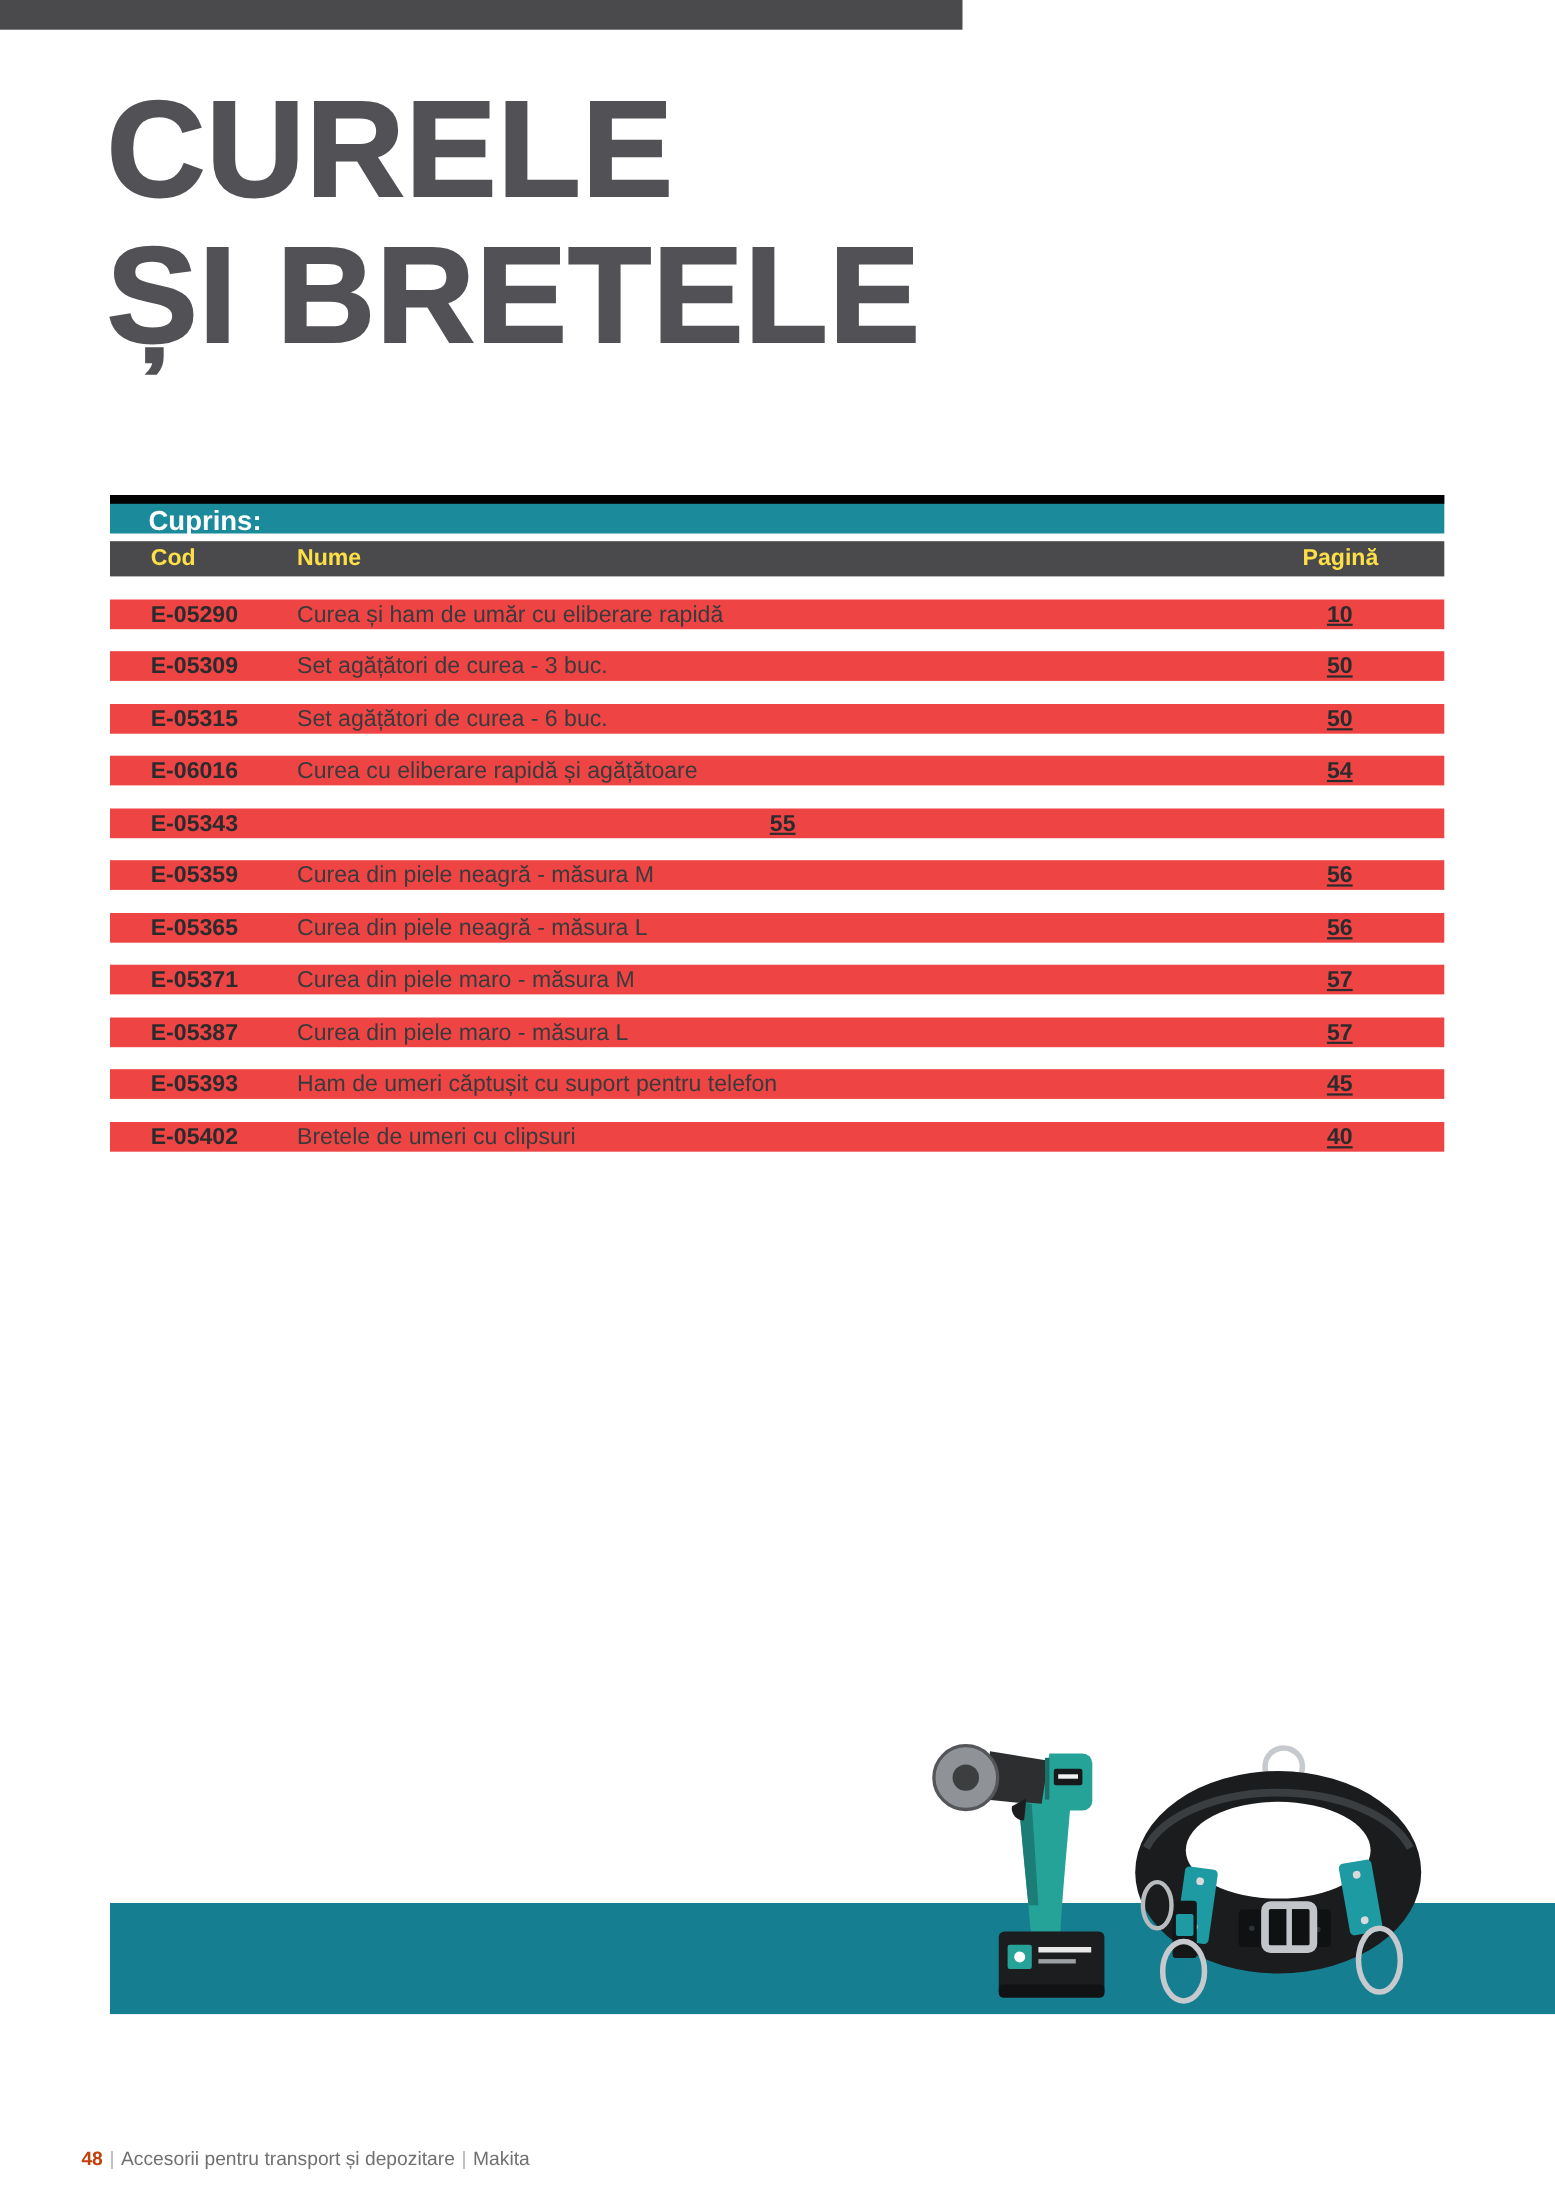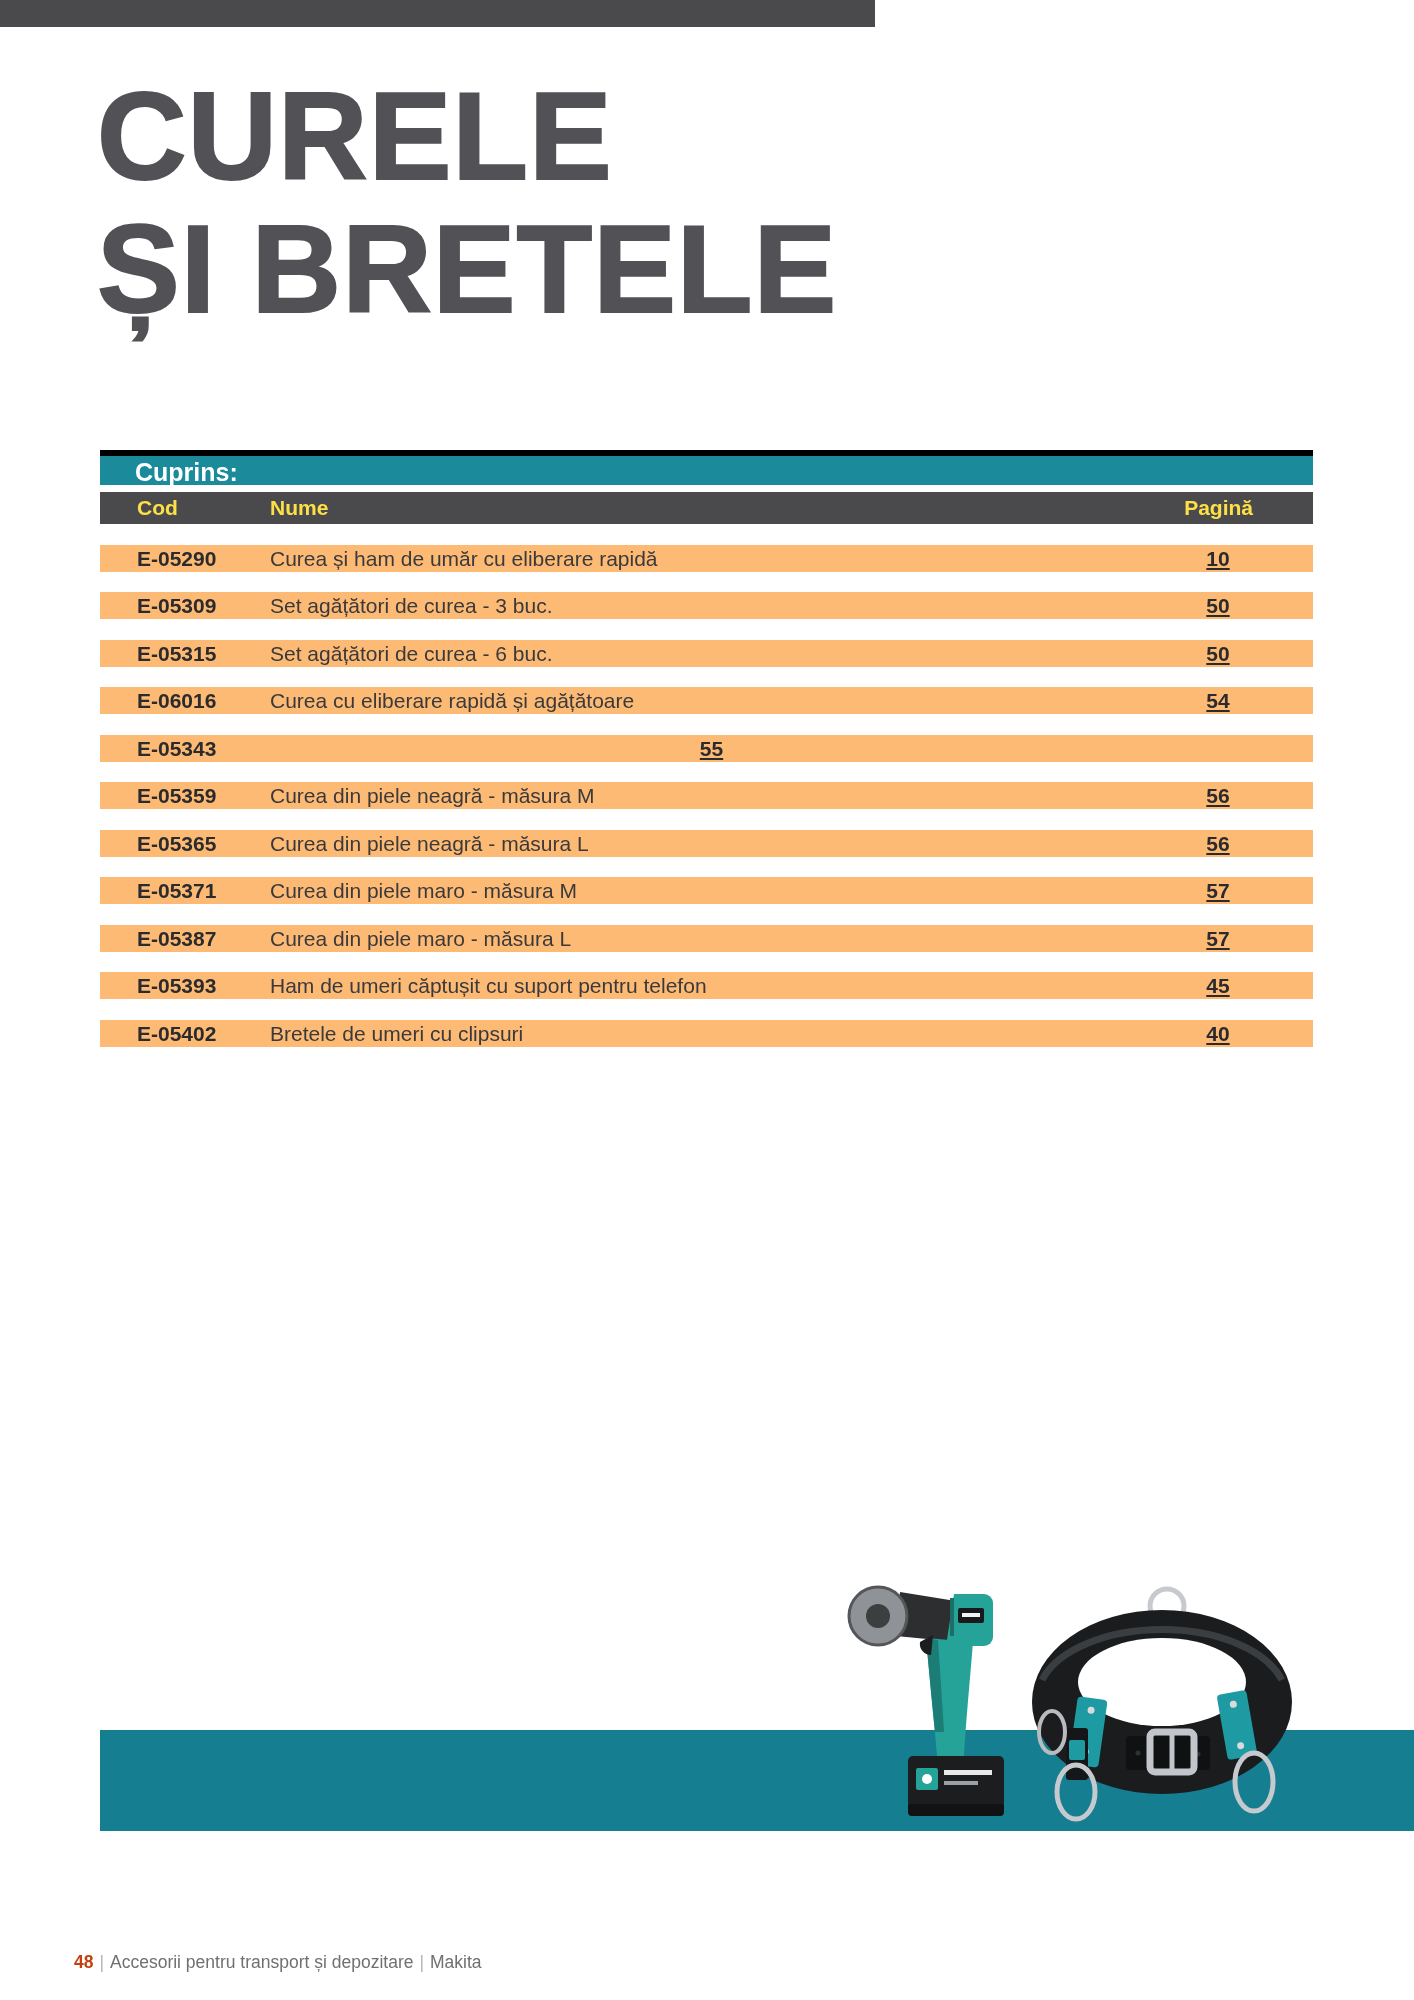--- a/index.html
+++ b/index.html
@@ -16,35 +16,35 @@
   .title {
     position:absolute; left:97px; top:70px;
     font-size:124px; line-height:133px; font-weight:bold;
     letter-spacing:1px; color:#525156;
     -webkit-text-stroke:2px #525156;
   }
   .title span { display:block; }
 
   .toc { position:absolute; left:100px; top:450px; width:1213px; }
   .toc-heading {
-    height:35px; background:#1b8a9b; border-top:6px solid #000000;
+    height:35px; background:#1b8a9b; border-top:8px solid #000000;
     color:#ffffff; font-size:25px; font-weight:bold;
     line-height:33px; padding-left:35px; margin-bottom:7px;
   }
   .toc-grid-row {
     display:grid; grid-template-columns:133px 1fr 130px;
     padding-left:37px; padding-right:30px; align-items:center;
   }
   .toc-header {
     height:32px; background:#4a4a4c; color:#fde047;
     font-size:21px; font-weight:bold;
   }
   .toc-header .col-page { text-align:right; padding-right:30px; }
   .toc-row {
-    height:27px; background:#fdba74; margin-top:20.5px;
+    height:27px; background:#ef4444; margin-top:20.5px;
     font-size:21px; line-height:27px; cursor:pointer;
   }
   .toc-row:first-of-type { margin-top:7px; }
   .code { font-weight:bold; color:#2b2b2d; }
   .name { color:#3a3a3c; }
   .pagenum { font-weight:bold; color:#2b2b2d; text-align:center;text-decoration:underline; }
 
   .accent-band {
     position:absolute; left:100px; right:0; top:1730px; height:101px;
     background:#157e91;

